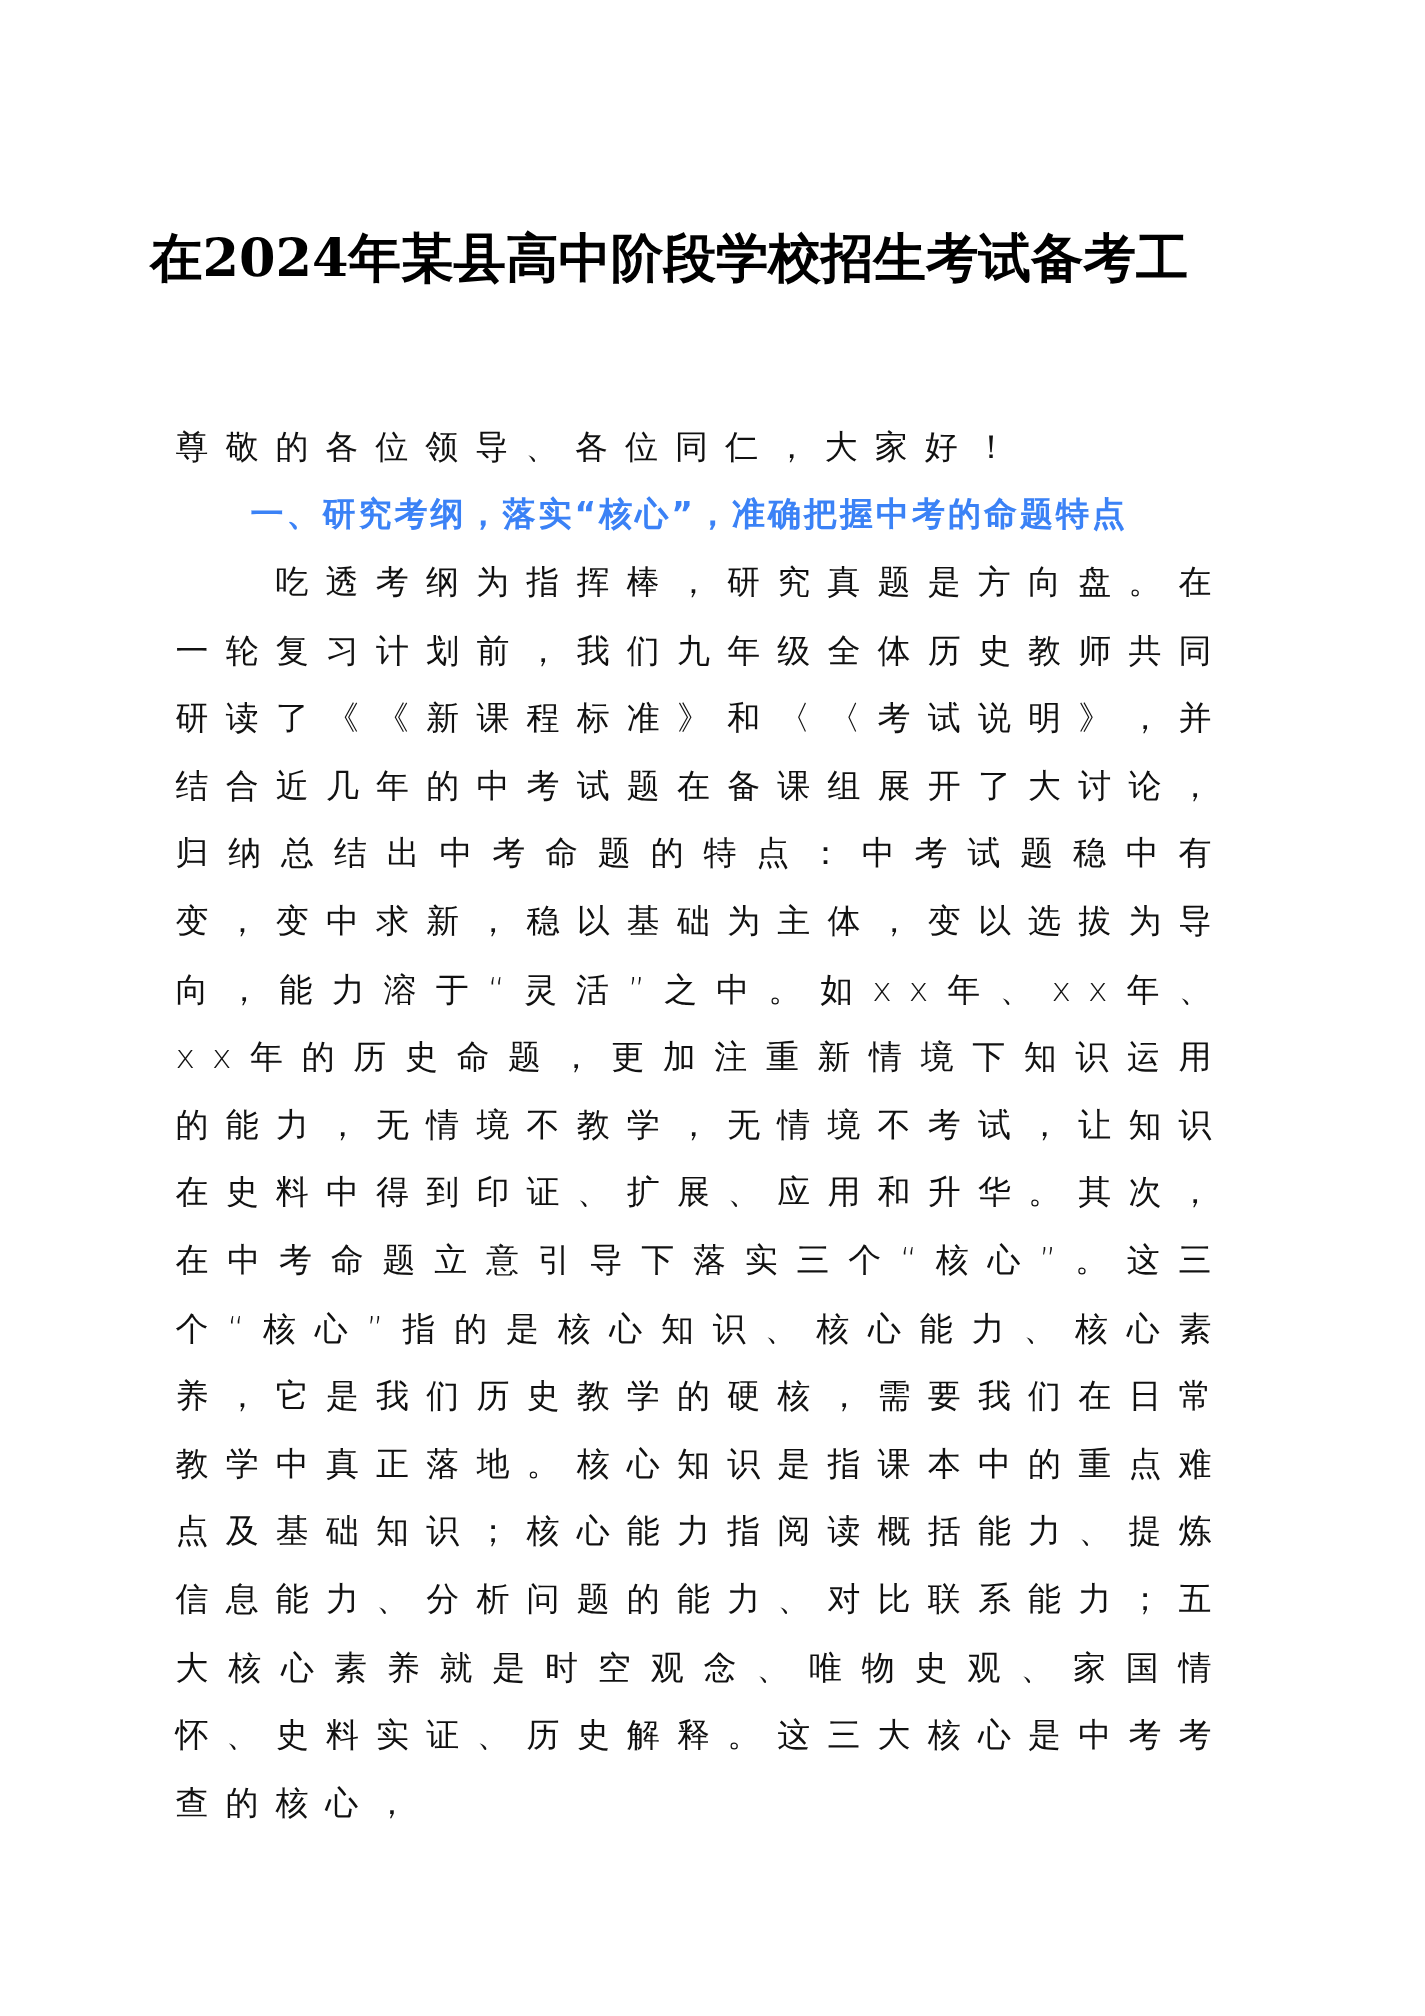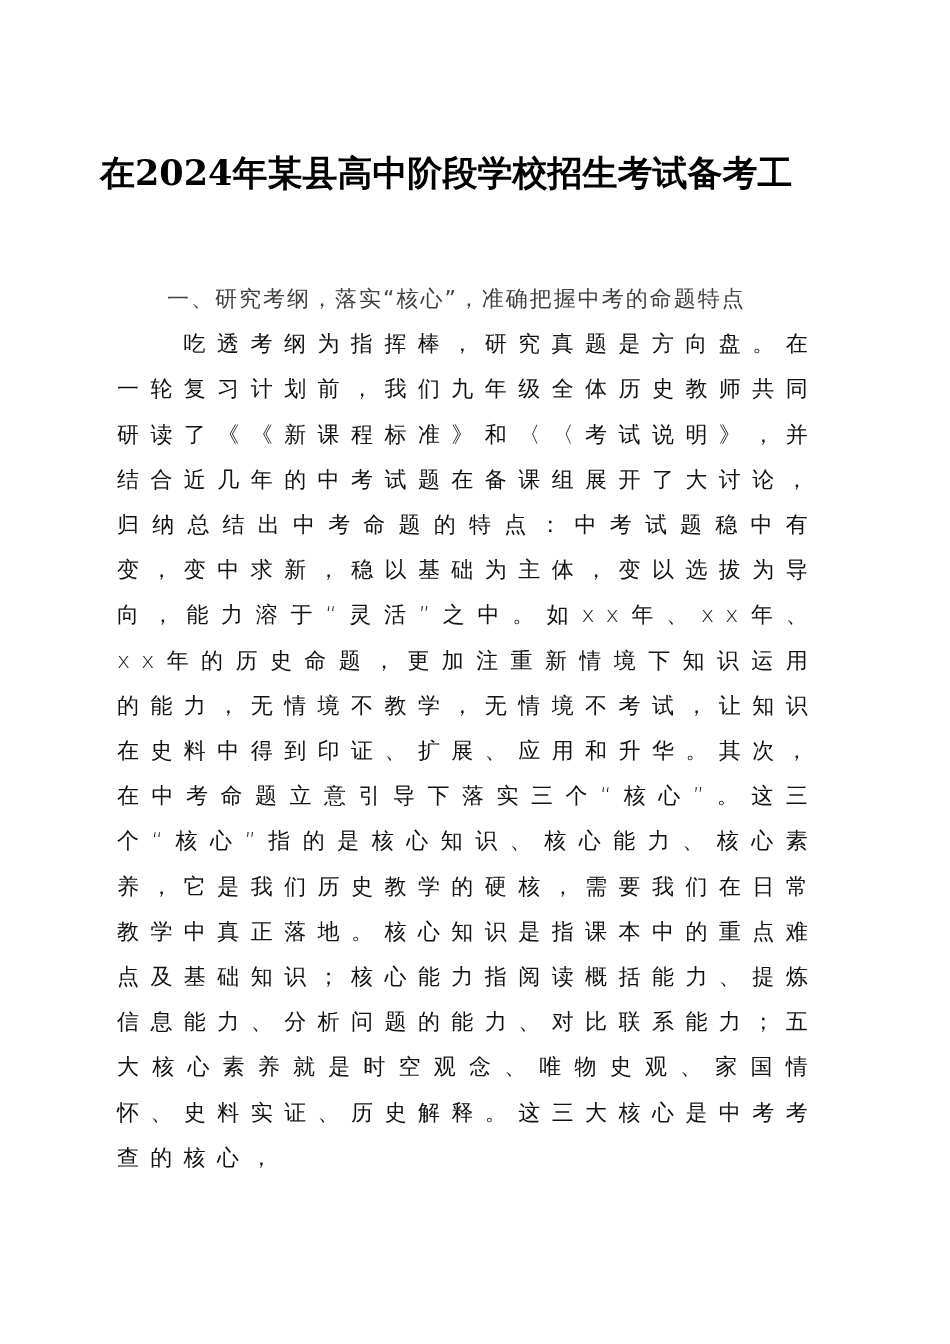--- a/index.html
+++ b/index.html
@@ -54,30 +54,31 @@
     }
     .body p {
       margin: 0;
       padding: 0;
     }
     .body p.indent {
       text-indent: 66.6px;
     }
     .body p.heading {
       text-indent: 50px;
-      font-weight: normal;
+      font-weight: bold;
       letter-spacing: 2px;
-      color: #404040;
+      color: #3b82f6;
     }
   </style>
 </head>
 <body>
 
 <div class="page">
   <div class="title">
     <span>在2024年某县高中阶段学校招生考试备考工</span>
   </div>
 
   <div class="body">
+    <p>尊敬的各位领导、各位同仁，大家好！</p>
     <p class="heading">一、研究考纲，落实“核心”，准确把握中考的命题特点</p>
     <p class="indent">吃透考纲为指挥棒，研究真题是方向盘。在一轮复习计划前，我们九年级全体历史教师共同研读了《《新课程标准》和〈〈考试说明》，并结合近几年的中考试题在备课组展开了大讨论，归纳总结出中考命题的特点：中考试题稳中有变，变中求新，稳以基础为主体，变以选拔为导向，能力溶于“灵活”之中。如xx年、xx年、xx年的历史命题，更加注重新情境下知识运用的能力，无情境不教学，无情境不考试，让知识在史料中得到印证、扩展、应用和升华。其次，在中考命题立意引导下落实三个“核心”。这三个“核心”指的是核心知识、核心能力、核心素养，它是我们历史教学的硬核，需要我们在日常教学中真正落地。核心知识是指课本中的重点难点及基础知识；核心能力指阅读概括能力、提炼信息能力、分析问题的能力、对比联系能力；五大核心素养就是时空观念、唯物史观、家国情怀、史料实证、历史解释。这三大核心是中考考查的核心，</p>
   </div>
 </div>
 
 </body></html>

